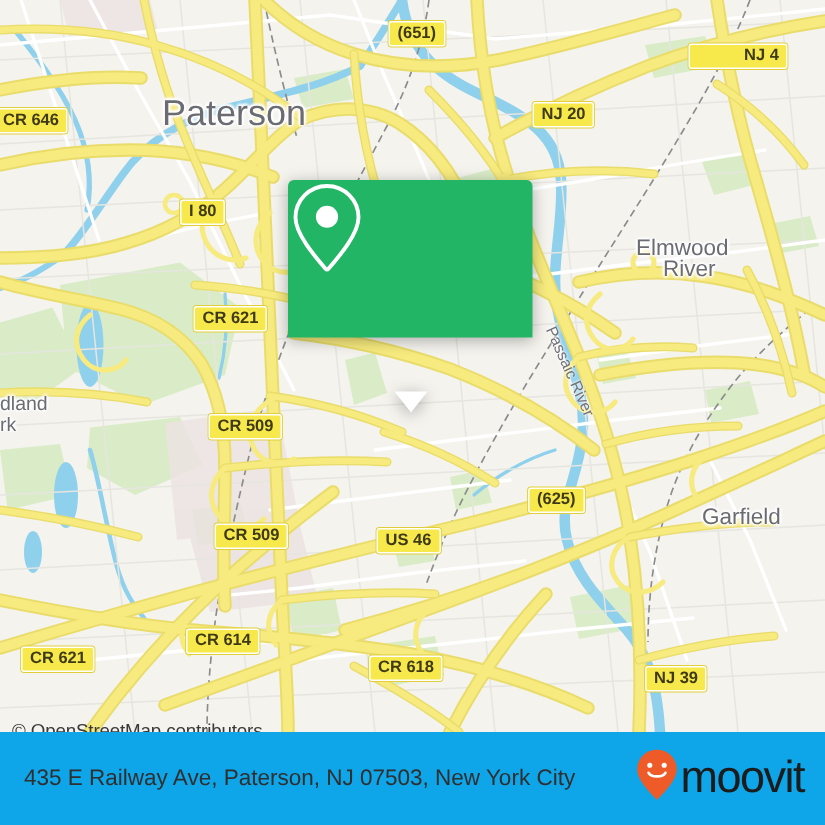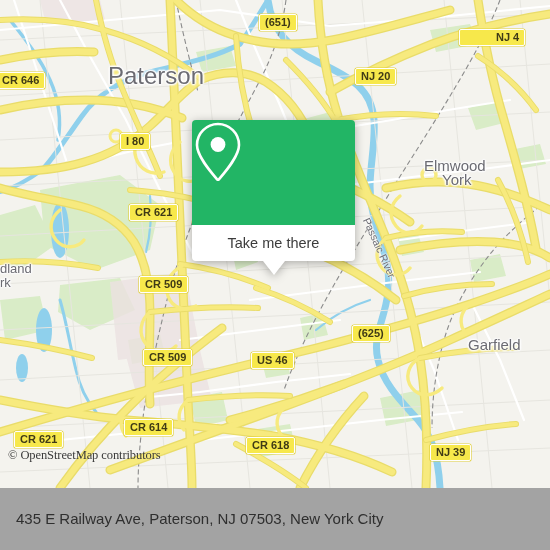--- a/index.html
+++ b/index.html
@@ -11,23 +11,23 @@
   #root{position:relative;width:550px;height:550px;}
 
   
   .map{
     position:absolute;left:0;top:0;width:550px;height:488px;
     background:#f2f1ec;overflow:hidden;
   }
   .map svg{position:absolute;left:0;top:0;}
 
   .osm-credit{
-    position:absolute;left:8px;top:448px;
+    position:absolute;left:8px;top:480px;
     font-size:12.5px;color:#3a3a3a;letter-spacing:-0.1px;
-    white-space:nowrap;z-index:40;font-family:Liberation Serif, serif;
+    white-space:nowrap;z-index:40;
   }
 
   
   .place{
     position:absolute;color:#6b6b72;white-space:nowrap;
     text-shadow:0 0 3px #fff,0 0 3px #fff,0 0 2px #fff,1px 0 2px #fff,-1px 0 2px #fff,0 1px 2px #fff,0 -1px 2px #fff;
     z-index:22;pointer-events:none;
   }
   .place.big{font-size:24px;}
   .place.mid{font-size:15px;line-height:15px;}
@@ -75,21 +75,21 @@
     position:absolute;left:50%;margin-left:-11px;top:141px;
     width:0;height:0;
     border-left:11px solid transparent;
     border-right:11px solid transparent;
     border-top:14px solid #ffffff;
   }
 
   
   .footer{
     position:absolute;left:0;top:488px;width:550px;height:62px;
-    background:#a3a3a3;
+    background:#0ea5e9;
     display:flex;align-items:center;
     box-sizing:border-box;padding:0 14px 0 16px;
     z-index:80;
   }
   .footer-address{
     flex:1;font-size:15px;color:#2f2f2f;line-height:20px;
     padding-right:10px;
   }
   .brand{
     display:flex;align-items:center;gap:2px;flex:0 0 auto;
@@ -331,21 +331,21 @@
         <path d="M130,406 C120,414 118,426 126,436"></path>
       </g>
 
       <circle cx="429" cy="175" r="7" fill="none" stroke="#f7ea7e" stroke-width="3.4"></circle>
       <circle cx="347" cy="130" r="4" fill="none" stroke="#f7ea7e" stroke-width="2.6"></circle>
       <circle cx="116" cy="136" r="6" fill="none" stroke="#f7ea7e" stroke-width="3"></circle>
     </svg>
 
     <div class="place big" style="left:108px;top:62px;">Paterson</div>
     <div class="place mid" style="left:424px;top:158px;">Elmwood</div>
-    <div class="place mid" style="left:442px;top:172px;">York</div>
+    <div class="place mid" style="left:442px;top:172px;">River</div>
     <div class="place mid" style="left:468px;top:337px;text-align:right;">Garfield</div>
     <div class="place sm" style="left:0px;top:262px;">dland</div>
     <div class="place sm" style="left:0px;top:276px;">rk</div>
 
     <div class="river-label" style="left:372px;top:216px;transform:rotate(66deg);transform-origin:left top;">Passaic River</div>
 
     <div class="shield" style="left:259px;top:14px;">(651)</div>
     <div class="shield" style="left:459px;top:29px;padding-left:36px;">NJ 4</div>
     <div class="shield" style="left:355px;top:68px;">NJ 20</div>
     <div class="shield" style="left:-4px;top:72px;">CR 646</div>
@@ -364,25 +364,33 @@
 
     <div class="callout">
       <div class="callout-head">
         <span>
           <svg width="52" height="64" viewBox="0 0 52 64" aria-hidden="true">
             <path d="M26 4 C14.4 4 5 13.4 5 25 C5 36 18 51 25.2 59.4 C25.6 59.9 26.4 59.9 26.8 59.4 C34 51 47 36 47 25 C47 13.4 37.6 4 26 4 Z" fill="none" stroke="#ffffff" stroke-width="2.6"></path>
             <circle cx="26" cy="24.5" r="7.4" fill="#ffffff"></circle>
           </svg>
         </span>
       </div>
-      <div class="callout-body">
-        <span>Take me there</span>
-      </div>
       <div class="callout-tail"></div>
     </div>
 
   </div>
 
   <div class="footer">
     <div class="footer-address">435 E Railway Ave, Paterson, NJ 07503, New York City</div>
+    <div class="brand">
+      <span>
+        <svg width="28" height="36" viewBox="0 0 28 36" aria-hidden="true">
+          <path d="M14 0.8 C6.6 0.8 0.8 6.6 0.8 14 C0.8 21.6 10.6 30.6 13.3 33.6 C13.7 34.1 14.3 34.1 14.7 33.6 C17.4 30.6 27.2 21.6 27.2 14 C27.2 6.6 21.4 0.8 14 0.8 Z" fill="#ee5b28"></path>
+          <circle cx="9.2" cy="11.2" r="1.7" fill="#ffffff"></circle>
+          <circle cx="18.8" cy="11.2" r="1.7" fill="#ffffff"></circle>
+          <path d="M8.4 16.2 C10.2 19.4 17.8 19.4 19.6 16.2" fill="none" stroke="#ffffff" stroke-width="1.8" stroke-linecap="round"></path>
+        </svg>
+      </span>
+      <span class="brand-word">moovit</span>
+    </div>
   </div>
 
 </div>
 
 </body></html>

